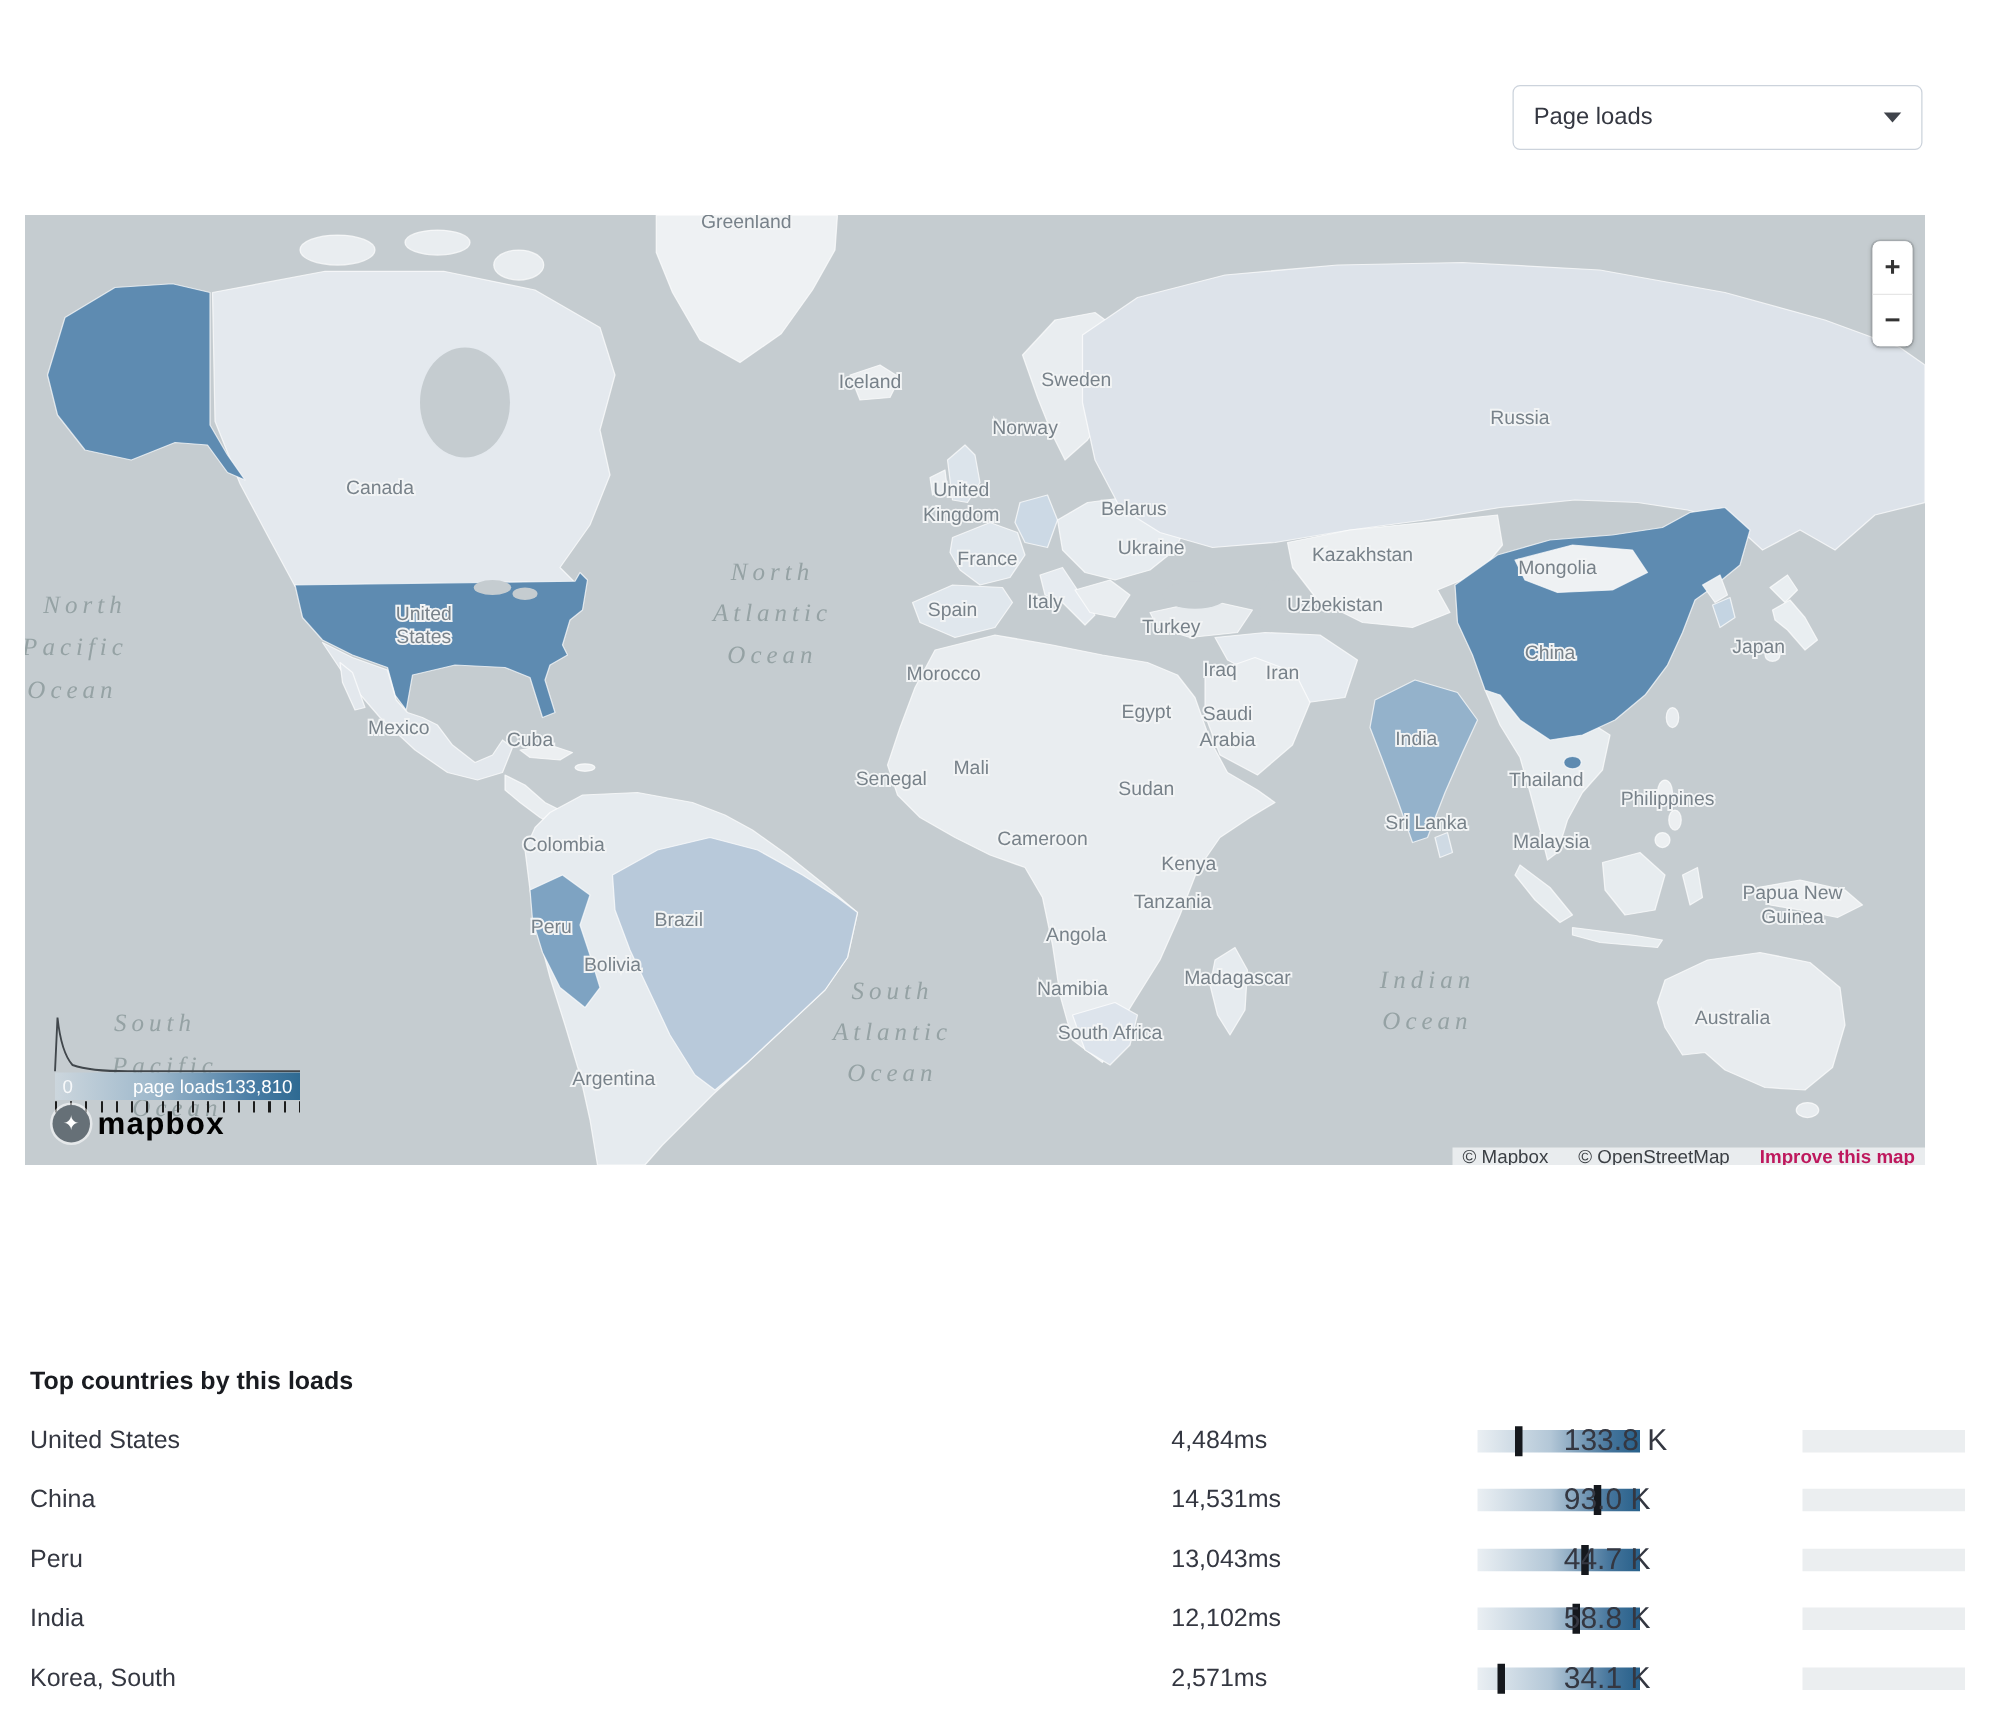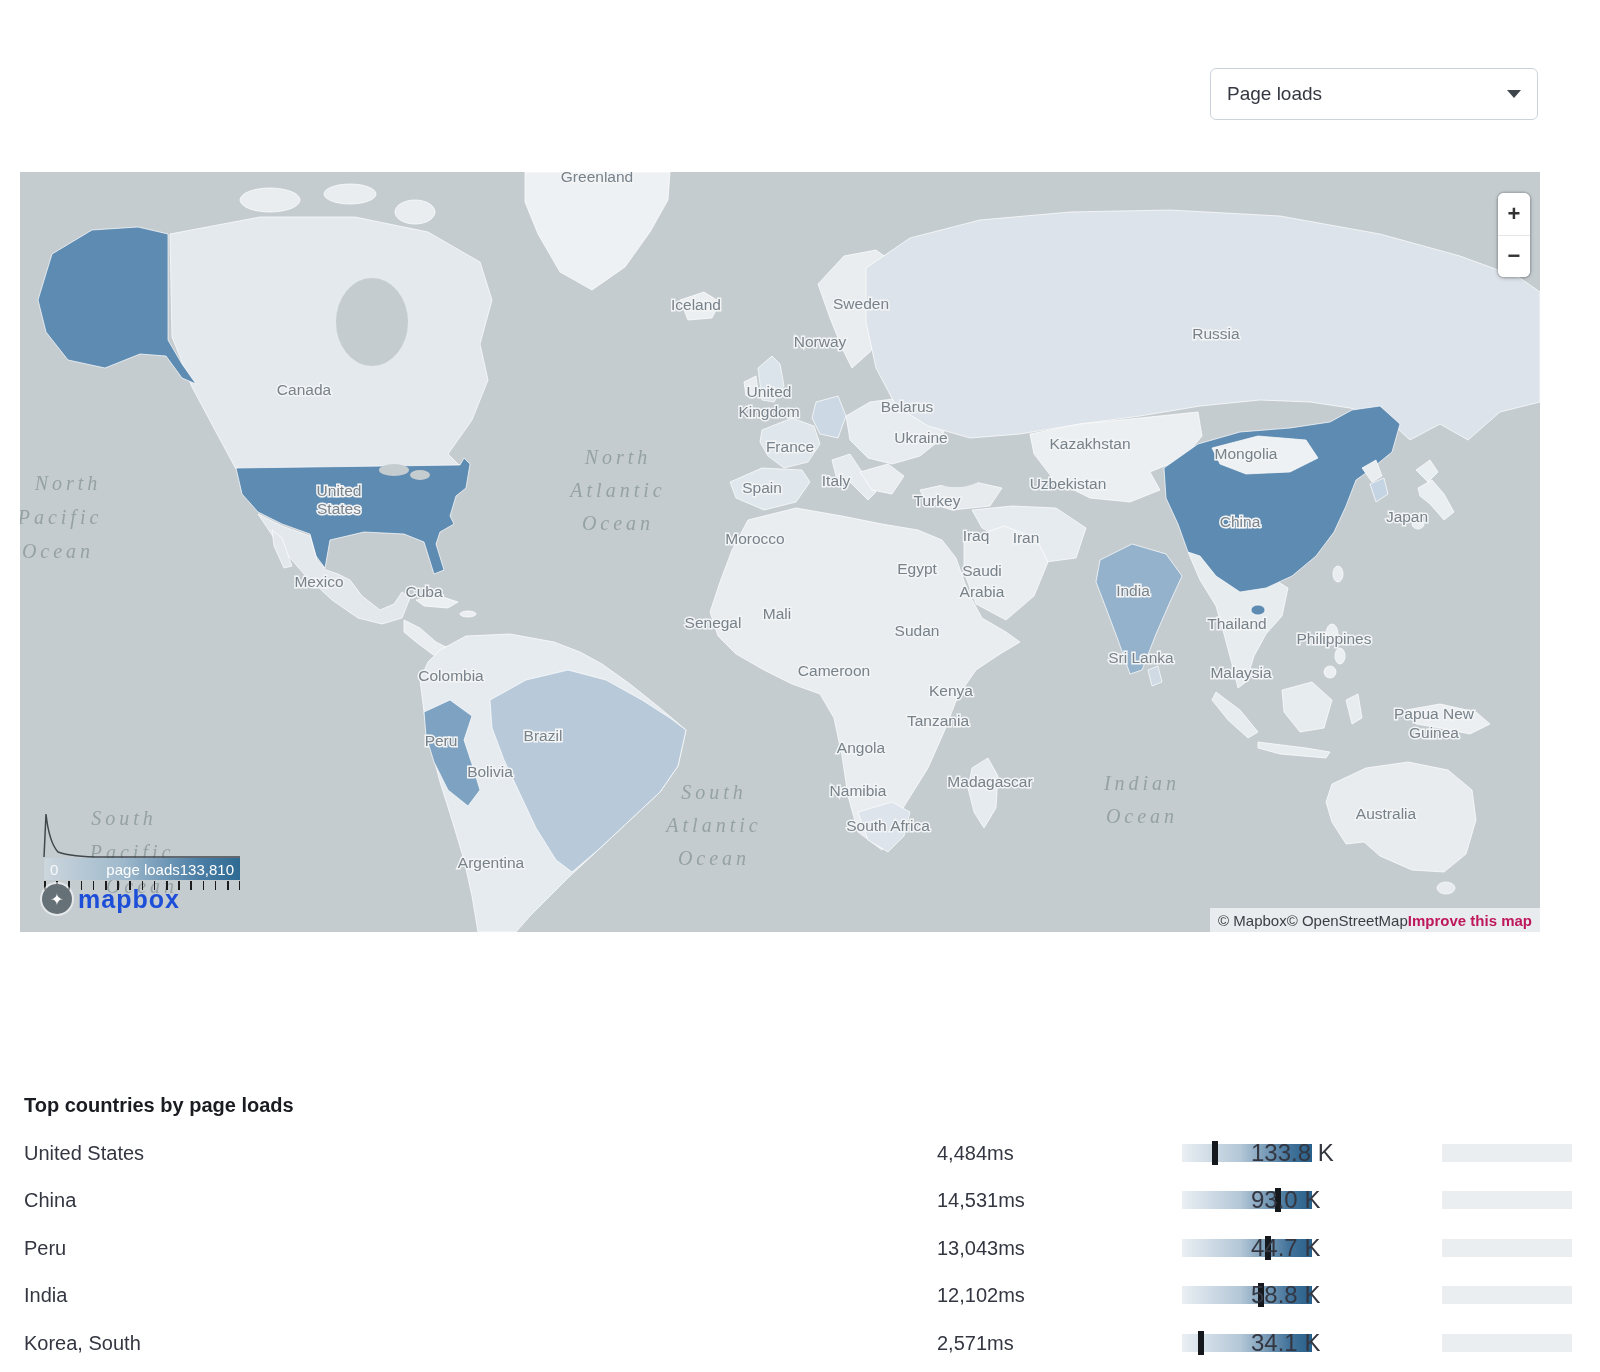--- a/index.html
+++ b/index.html
@@ -38,25 +38,25 @@
               font-size:15px;color:#fff;padding:0 6px;box-sizing:border-box;}
   .legend-min{color:rgba(255,255,255,.85);}
   .legend-right{white-space:nowrap;color:#fff;}
   .legend-ticks{width:196px;height:9px;margin-left:2px;margin-top:1px;
             background:repeating-linear-gradient(90deg,#1c1c1c 0 1.6px,transparent 1.6px 12.2px);}
 
   .mapbox-logo{position:absolute;left:22px;top:712px;display:flex;align-items:center;gap:6px;}
   .mb-circle{width:30px;height:30px;border-radius:50%;background:#667077;display:flex;
              align-items:center;justify-content:center;color:#fff;font-size:16px;
              box-shadow:0 0 0 2px rgba(255,255,255,.55);}
-  .mb-word{font-size:25px;font-weight:bold;color:#1d4ed8;letter-spacing:1px;
+  .mb-word{font-size:25px;font-weight:bold;color:#000000;letter-spacing:1px;
            text-shadow:0 0 1px #6b7artifact378,0 0 3px rgba(96,106,112,.95),0 0 3px rgba(96,106,112,.95);}
 
-  .attribution{position:absolute;right:0;bottom:0;height:24px;padding:0 8px;
-               background:rgba(244,245,246,.78);display:flex;align-items:center;gap:0;
+  .attribution{position:absolute;right:0;bottom:0;height:14px;padding:0 8px;
+               background:rgba(244,245,246,.78);display:flex;align-items:center;gap:24px;
                font-size:15px;color:#3b3f44;}
   .attribution .bold{font-weight:bold;color:#be185d;}
 
   
   .list-title{position:absolute;left:24px;top:1062px;font-size:20px;font-weight:bold;color:#1a1c21;}
   .row{position:absolute;left:0;right:0;height:28px;}
   .row .country{position:absolute;left:24px;top:50%;transform:translateY(-50%);font-size:20px;}
   .row .ms{position:absolute;right:443px;width:220px;top:50%;
            transform:translateY(-50%);font-size:20px;}
   .row .latbar{position:absolute;left:1182px;width:130px;height:18px;top:50%;transform:translateY(-50%);
@@ -264,21 +264,21 @@
     </div>
 
     <div class="attribution">
       <span>© Mapbox</span>
       <span>© OpenStreetMap</span>
       <span class="bold">Improve this map</span>
     </div>
   </div>
 
 
-  <div class="list-title">Top countries by page loads</div>
+  <div class="list-title">Top countries by this loads</div>
 
   <div class="row r0">
     <span class="country">United States</span>
     <span class="ms">4,484ms</span>
     <span class="latbar">
         <span class="marker" style="left: calc(25.4% - 3px);"></span>
       </span>
     <span class="count">133.8 K</span>
     <span class="kbar"><span class="kfill" style="width: 12.3%;"></span></span>
   </div>

